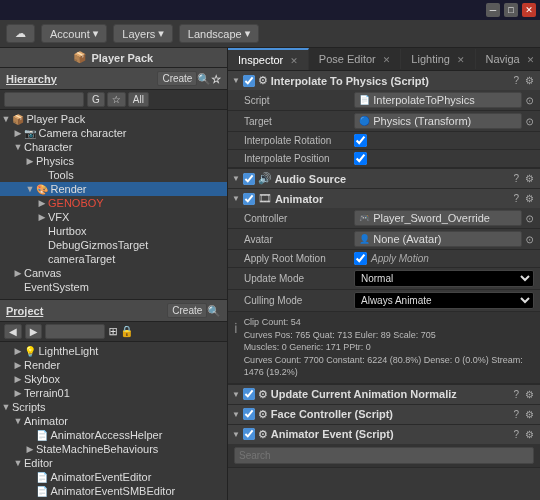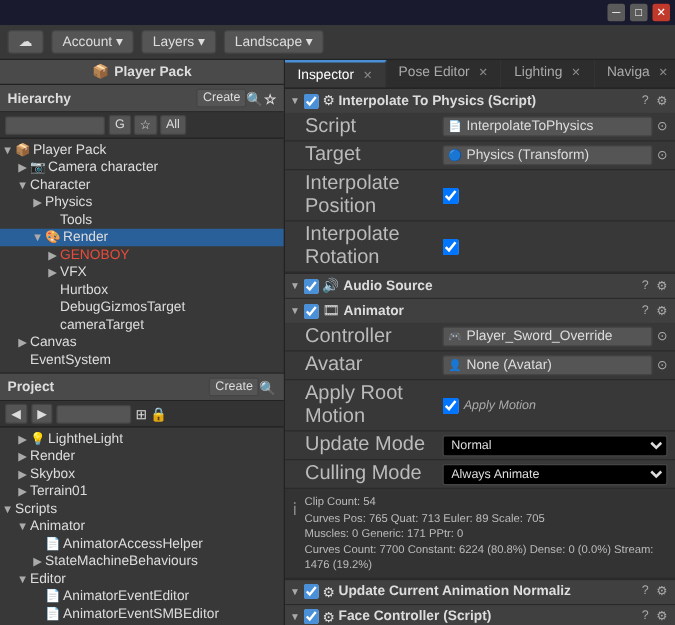--- a/index.html
+++ b/index.html
@@ -71,21 +71,21 @@
     .panel-header {
       background: #4a4a4a;
       padding: 3px 6px;
       display: flex;
       align-items: center;
       justify-content: space-between;
       border-bottom: 1px solid #222;
       font-size: 11px;
       font-weight: bold;
     }
-    .panel-header-left { display: flex; align-items: flex-start; gap: 4px; }
+    .panel-header-left { display: flex; align-items: flex-start; gap: 4px; text-decoration: underline; }
     .panel-controls { display: flex; align-items: flex-end; gap: 0; }
     .small-btn {
       background: #555;
       border: 1px solid #444;
       color: #ddd;
       padding: 1px 4px;
       border-radius: 2px;
       cursor: pointer;
       font-size: 10px;
     }
@@ -174,20 +174,21 @@
       flex-direction: column;
       overflow: hidden;
     }
 
     
     .inspector-tabs {
       display: flex;
       background: #2d2d2d;
       border-bottom: 1px solid #222;
       overflow: hidden;
+      align-items: center;
     }
     .inspector-tab {
       padding: 4px 10px;
       cursor: pointer;
       font-size: 11px;
       color: #aaa;
       border-right: 1px solid #333;
       white-space: nowrap;
     }
     .inspector-tab.active {
@@ -227,21 +228,21 @@
     .prop-row {
       display: flex;
       align-items: center;
       padding: 2px 6px 2px 16px;
       border-bottom: 1px solid #2a2a2a;
       min-height: 18px;
     }
     .prop-label {
       width: 110px;
       color: #bbb;
-      font-size: 16px;
+      font-size: 10px;
       flex-shrink: 0;
     }
     .prop-value {
       flex: 1;
       color: #ddd;
       font-size: 10px;
       display: flex;
       align-items: center;
       gap: 4px;
     }
@@ -593,27 +594,27 @@
           <span class="prop-label">Target</span>
           <div class="prop-value">
             <div class="obj-ref">
               <span class="obj-icon">🔵</span>
               <span>Physics (Transform)</span>
             </div>
             <span class="obj-pick">⊙</span>
           </div>
         </div>
         <div class="prop-row">
+          <span class="prop-label">Interpolate Rotation</span>
+          <div class="prop-value">
+            <input type="checkbox" checked="" style="">
+          </div>
+        </div>
+        <div class="prop-row">
           <span class="prop-label">Interpolate Position</span>
-          <div class="prop-value">
-            <input type="checkbox" checked="" style="">
-          </div>
-        </div>
-        <div class="prop-row">
-          <span class="prop-label">Interpolate Rotation</span>
           <div class="prop-value">
             <input type="checkbox" checked="" style="">
           </div>
         </div>
       </div>
 
       <div class="component">
         <div class="component-header">
           <span class="component-arrow">▼</span>
           <input type="checkbox" class="component-checkbox" checked="" style="">

